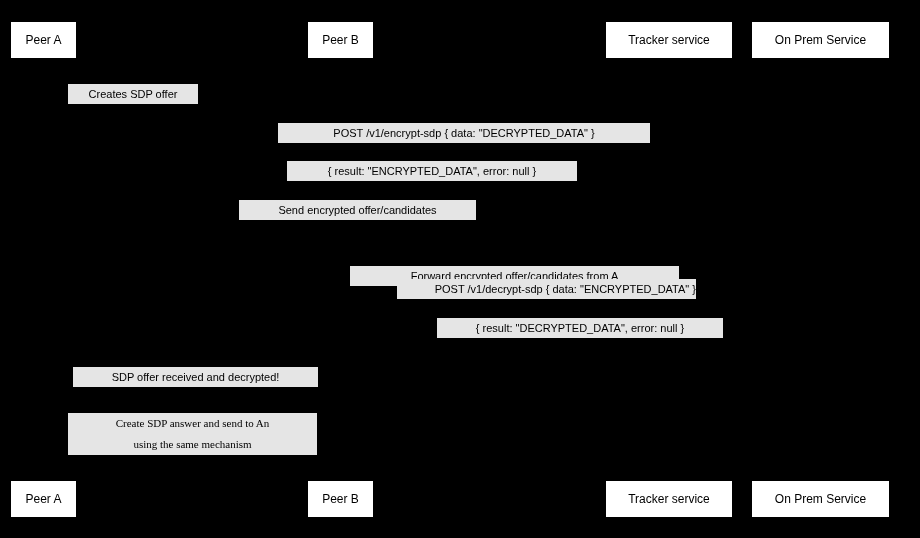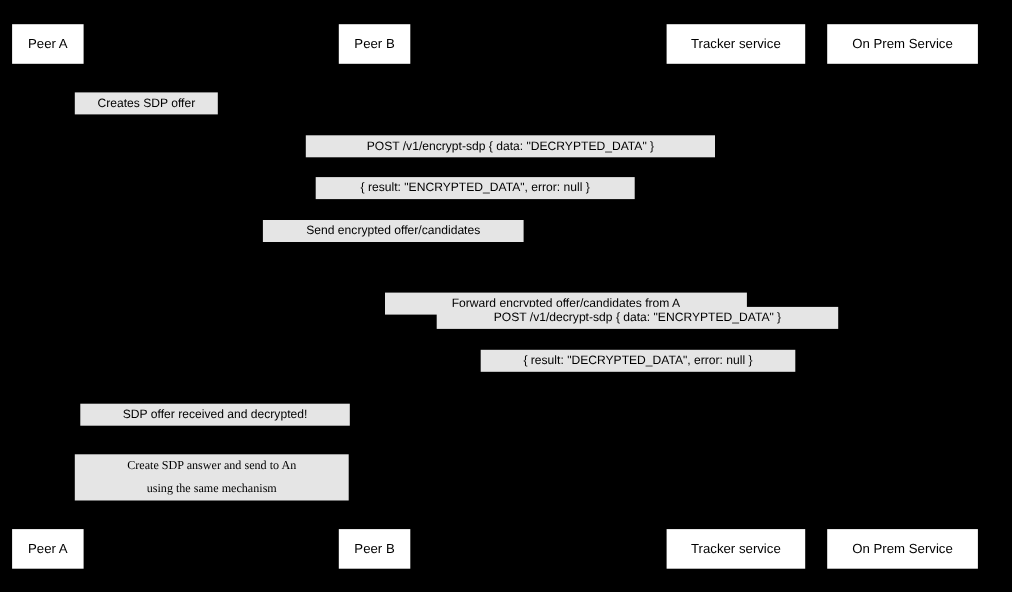--- a/index.html
+++ b/index.html
@@ -52,21 +52,21 @@
   .a-peer-a.bottom   { left: 11px;  top: 481px; width: 65px;  }
   .a-peer-b.bottom   { left: 308px; top: 481px; width: 65px;  }
   .a-tracker.bottom  { left: 606px; top: 481px; width: 126px; }
   .a-onprem.bottom   { left: 752px; top: 481px; width: 137px; }
   
   .m1 { left: 68px;  top: 84px;  width: 130px; }
   .m2 { left: 249px; top: 123px; width: 372px; margin-left: 29px; }
   .m3 { left: 287px; top: 161px; width: 290px; }
   .m4 { left: 239px; top: 200px; width: 237px; }
   .m5 { left: 350px; top: 251px; width: 329px; margin-top: 15px; }
-  .m6 { left: 397px; top: 279px; width: 365px; }
+  .m6 { left: 397px; top: 279px; width: 299px; text-align: right; }
   .m7 { left: 437px; top: 318px; width: 286px; }
   .m8 { left: 73px;  top: 367px; width: 245px; }
   .m9 { left: 68px;  top: 413px; width: 249px; }
 </style>
 </head>
 <body>
 
 <div class="stage">
 
   <div class="actor a-peer-a top">Peer A</div>

